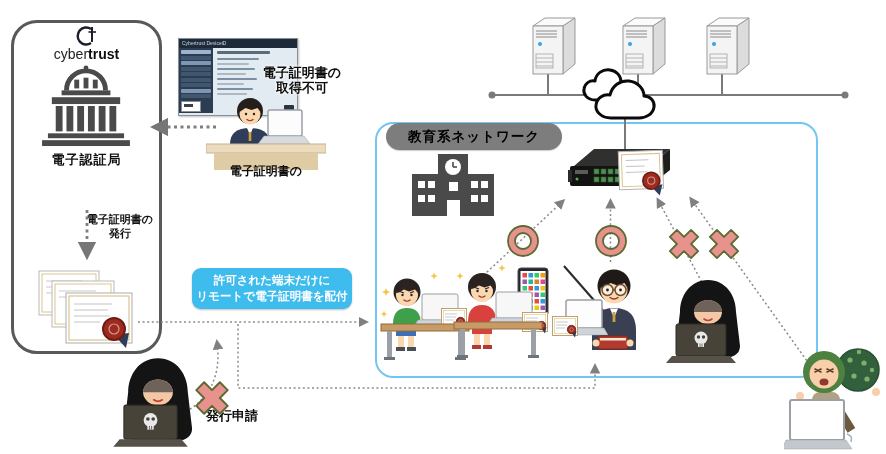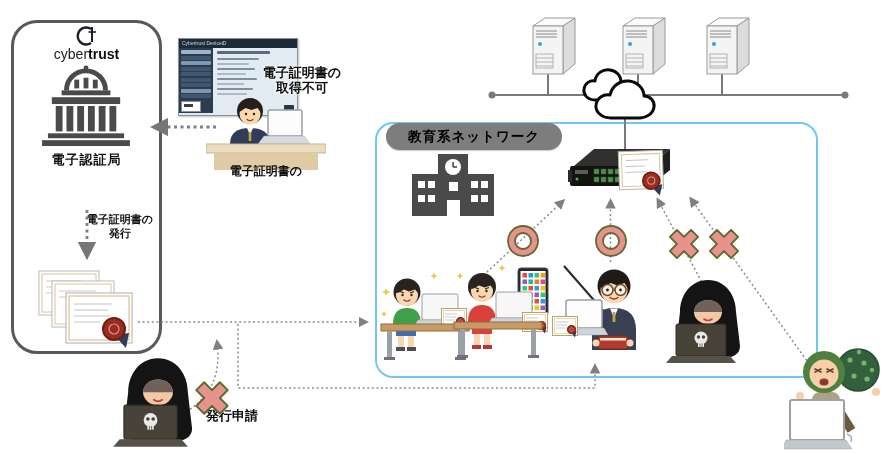--- a/index.html
+++ b/index.html
@@ -235,20 +235,24 @@
     <polygon points="41,34 47,34 44,41" fill="#fff"></polygon>
     <rect x="42.7" y="38" width="2.6" height="9" fill="#C9A23F"></rect>
     <circle cx="64" cy="48" r="3.5" fill="#FBD7AF"></circle>
     <rect x="62" y="16" width="34" height="26" rx="2" fill="#fcfcfc" stroke="#9aa0a8" stroke-width="1.5"></rect>
     <polygon points="58,42 98,42 104,50 52,50" fill="#d7dbe0" stroke="#9aa0a8" stroke-width="0.5"></polygon>
     <rect x="0" y="50" width="120" height="9" fill="#EBDCC0" stroke="#C7B28B"></rect>
     <rect x="8" y="59" width="104" height="17" fill="#DFCBA4"></rect>
   </svg>
   <div class="abs manager-label z6">電子証明書の</div>
 
+  <div class="abs callout z6">
+    <span>許可された端末だけに</span><br>
+    <span>リモートで電子証明書を配付</span>
+  </div>
 
   <div class="abs edu-box z1"></div>
   <div class="abs pill z6">教育系ネットワーク</div>
 
   <svg class="abs z2" style="left:412px;top:150px" width="82" height="66" viewBox="0 0 82 66">
     <g fill="#4a4a4a">
       <rect x="0" y="24" width="28" height="42"></rect>
       <rect x="54" y="24" width="28" height="42"></rect>
       <rect x="26" y="4" width="30" height="62"></rect>
     </g>

